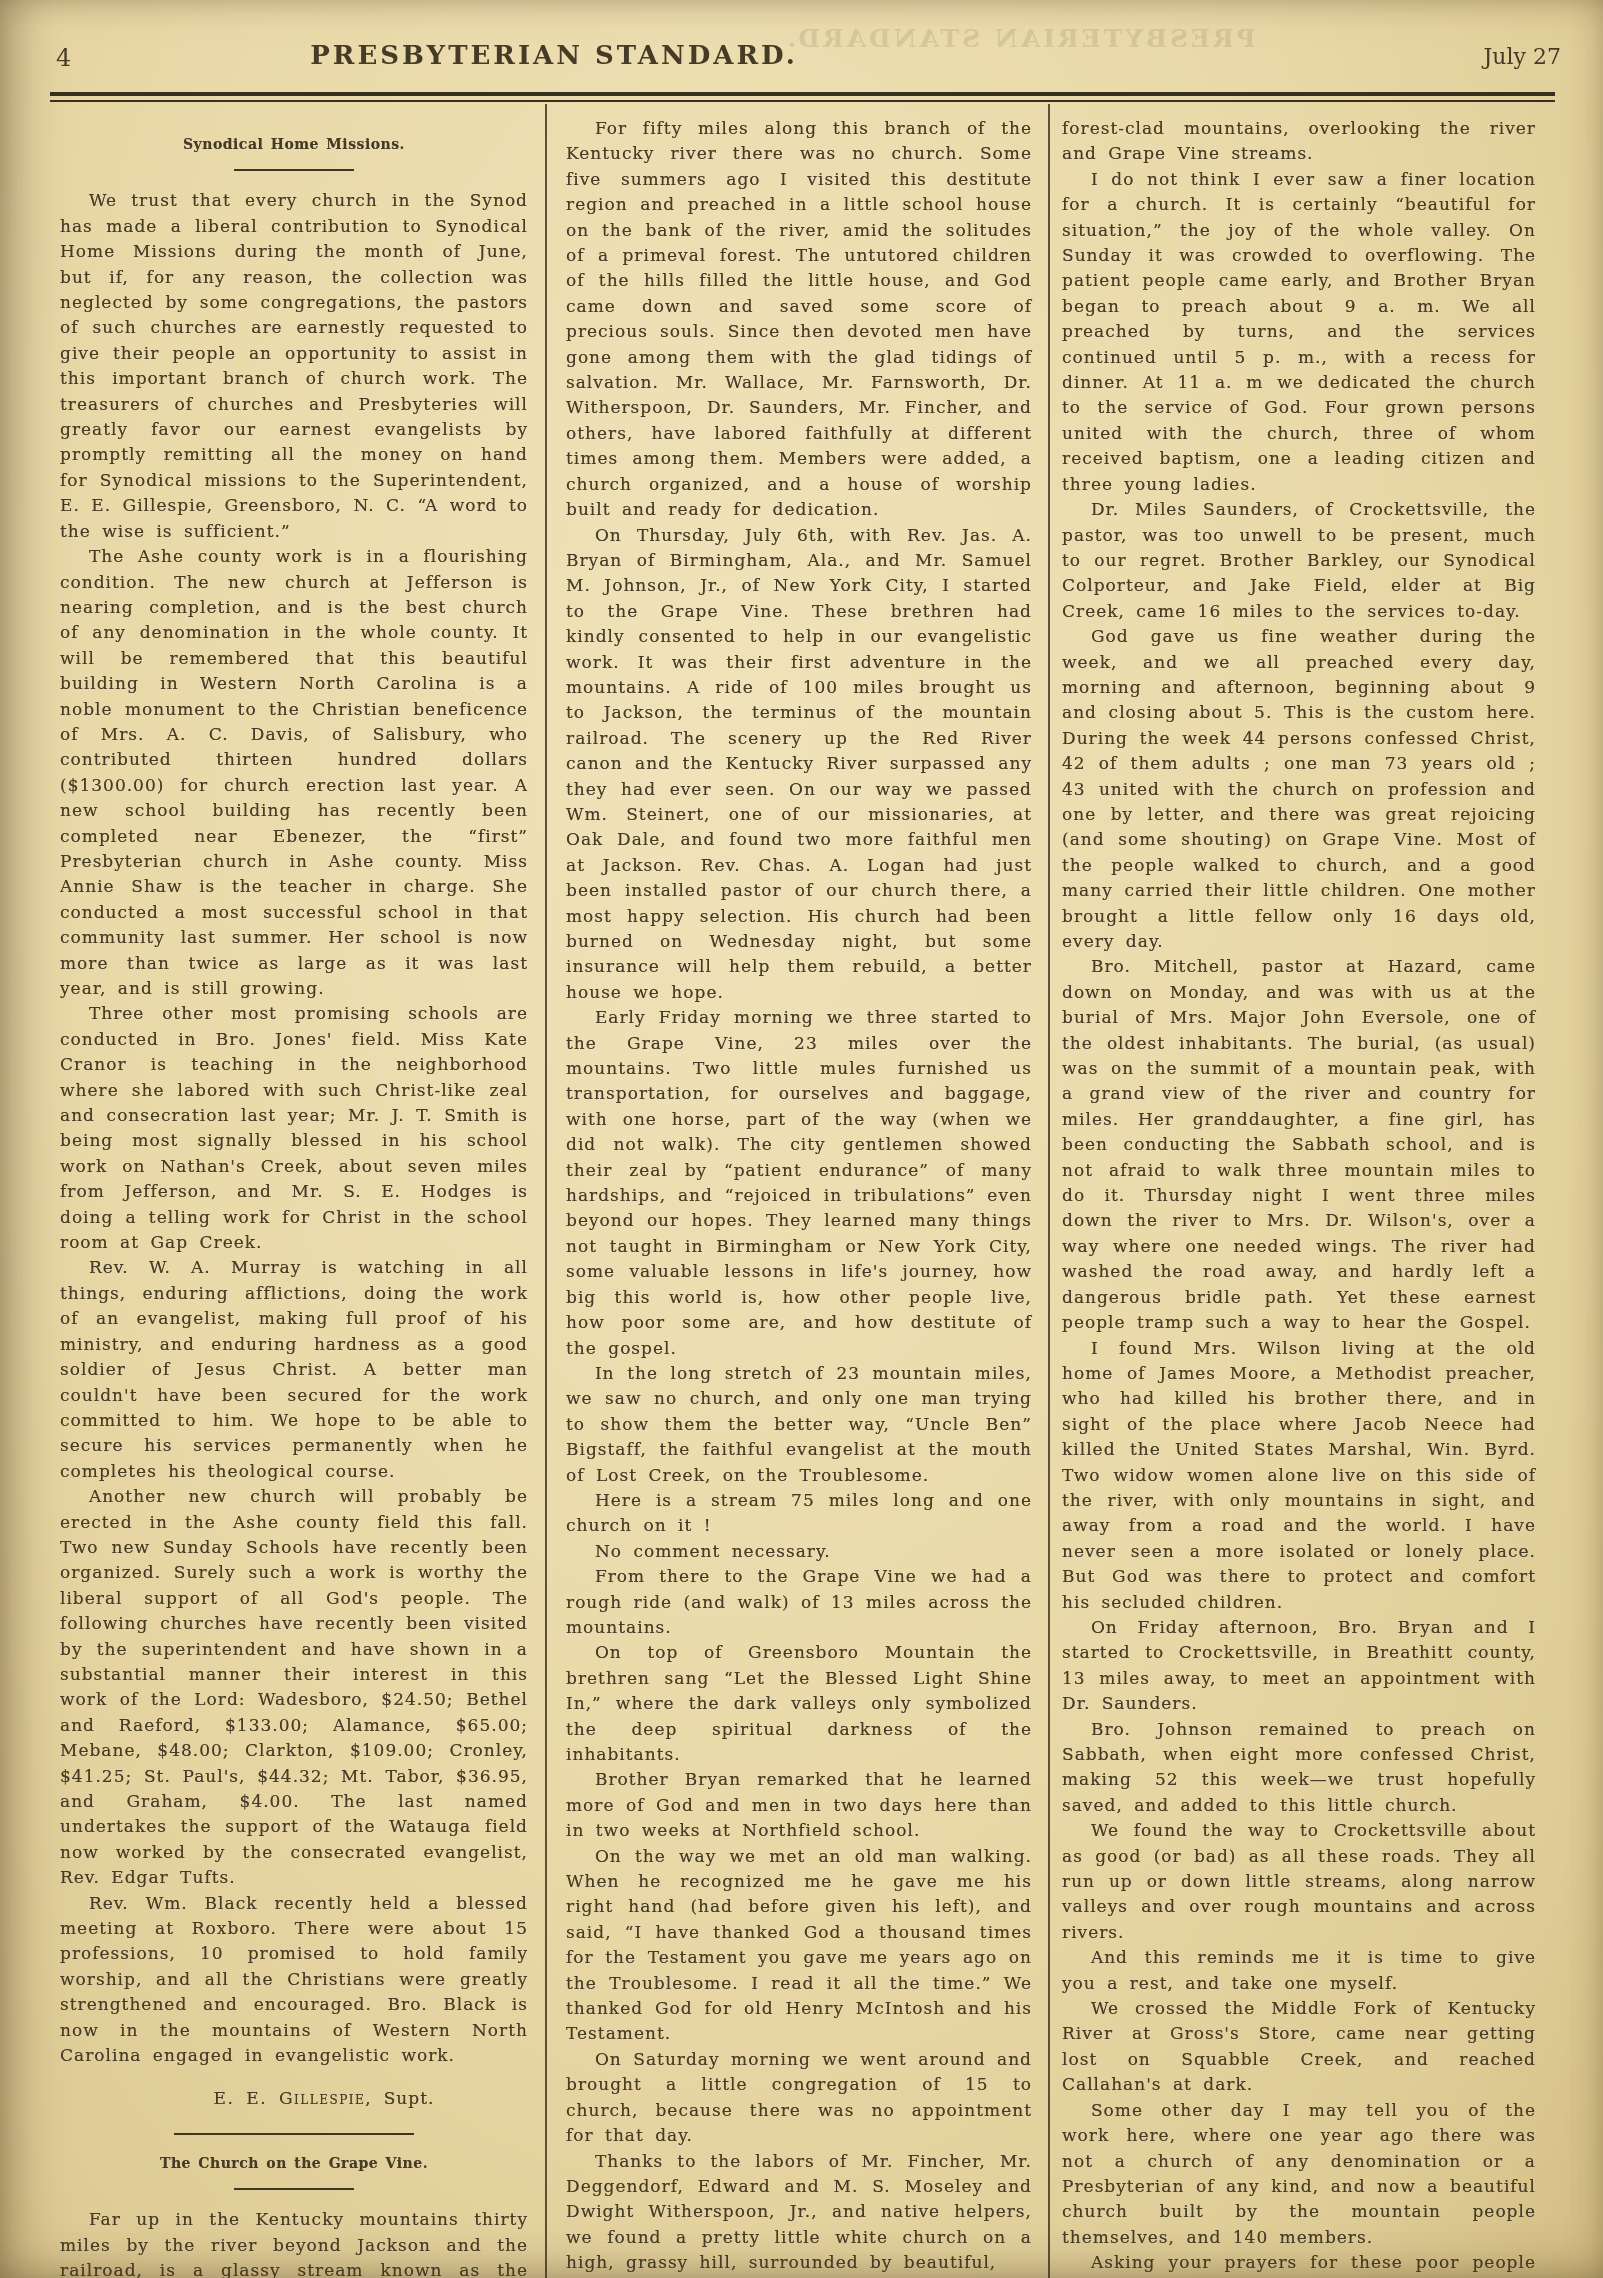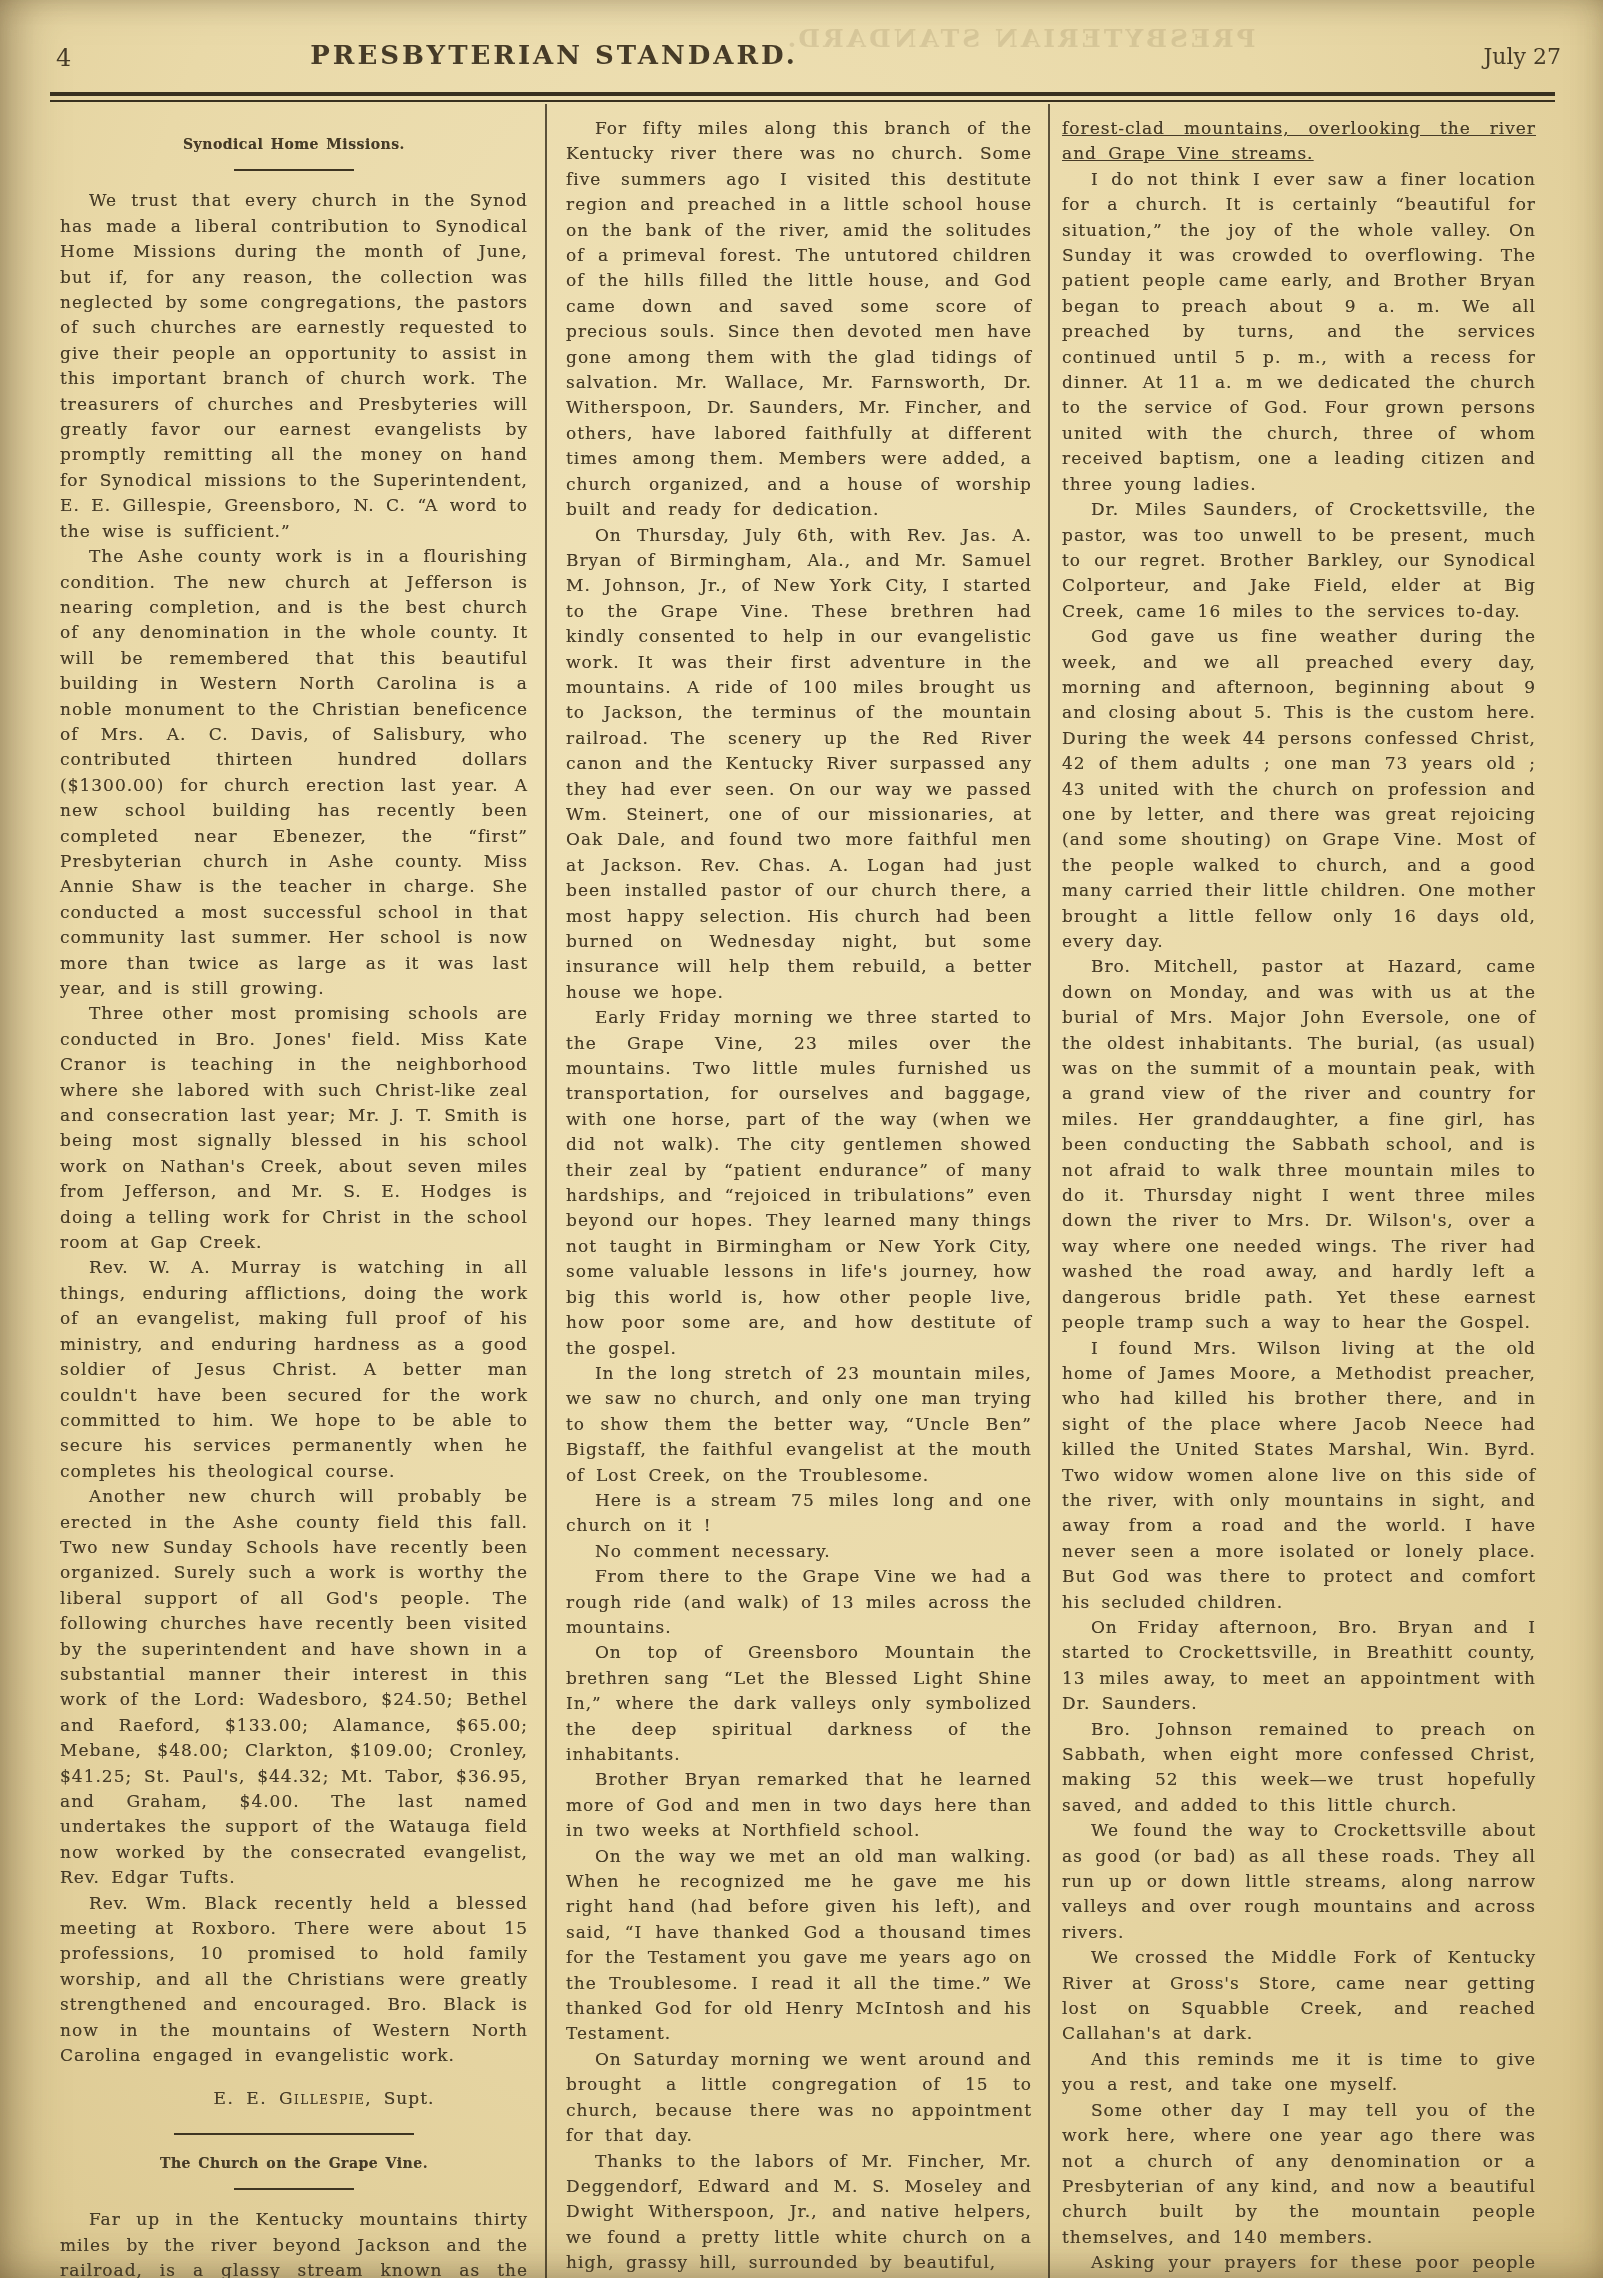--- a/index.html
+++ b/index.html
@@ -45,21 +45,21 @@
     font-size: 17px; line-height: 25.4px;
     text-align: justify;
     letter-spacing: 1px; word-spacing: 5px;
     text-shadow: 0 0 0.4px rgba(70, 58, 38, 0.55);
     hyphens: auto;
   }
   .col1 { left: 60px;  width: 468px; }
   .col2 { left: 566px; width: 466px; }
   .col3 { left: 1062px; width: 474px; }
   .col p { margin: 0; text-indent: 1.7em; }
-  .col3 .plist p:first-child { text-indent: 0; text-decoration: underline; }
+  .col3 .plist p:first-child { text-indent: 0; }
   .art-title {
     margin: 16px 0 0; text-align: center; text-indent: 0;
     font-size: 14px; font-weight: bold; letter-spacing: 0.5px; word-spacing: 2px;
   }
   .title-rule { width: 120px; height: 2px; background: #3e3522; margin: 12px auto 17px; }
   .art-sep { width: 240px; height: 2px; background: #3e3522; margin: 21px auto 0; }
   .sig-line { text-align: center; padding-left: 60px; margin-top: 18px; }
   .sc { font-variant: small-caps; letter-spacing: 1.5px; }
 </style>
 </head>
@@ -120,21 +120,21 @@
     <div class="plist">
         <p>forest-clad mountains, overlooking the river and Grape Vine streams.</p>
         <p>I do not think I ever saw a finer location for a church. It is certainly “beautiful for situation,” the joy of the whole valley. On Sunday it was crowded to overflowing. The patient people came early, and Brother Bryan began to preach about 9 a. m. We all preached by turns, and the services continued until 5 p. m., with a recess for dinner. At 11 a. m we dedicated the church to the service of God. Four grown persons united with the church, three of whom received baptism, one a leading citizen and three young ladies.</p>
         <p>Dr. Miles Saunders, of Crockettsville, the pastor, was too unwell to be present, much to our regret. Brother Barkley, our Synodical Colporteur, and Jake Field, elder at Big Creek, came 16 miles to the services to-day.</p>
         <p>God gave us fine weather during the week, and we all preached every day, morning and afternoon, beginning about 9 and closing about 5. This is the custom here. During the week 44 persons confessed Christ, 42 of them adults ; one man 73 years old ; 43 united with the church on profession and one by letter, and there was great rejoicing (and some shouting) on Grape Vine. Most of the people walked to church, and a good many carried their little children. One mother brought a little fellow only 16 days old, every day.</p>
         <p>Bro. Mitchell, pastor at Hazard, came down on Monday, and was with us at the burial of Mrs. Major John Eversole, one of the oldest inhabitants. The burial, (as usual) was on the summit of a mountain peak, with a grand view of the river and country for miles. Her granddaughter, a fine girl, has been conducting the Sabbath school, and is not afraid to walk three mountain miles to do it. Thursday night I went three miles down the river to Mrs. Dr. Wilson's, over a way where one needed wings. The river had washed the road away, and hardly left a dangerous bridle path. Yet these earnest people tramp such a way to hear the Gospel.</p>
         <p>I found Mrs. Wilson living at the old home of James Moore, a Methodist preacher, who had killed his brother there, and in sight of the place where Jacob Neece had killed the United States Marshal, Win. Byrd. Two widow women alone live on this side of the river, with only mountains in sight, and away from a road and the world. I have never seen a more isolated or lonely place. But God was there to protect and comfort his secluded children.</p>
         <p>On Friday afternoon, Bro. Bryan and I started to Crockettsville, in Breathitt county, 13 miles away, to meet an appointment with Dr. Saunders.</p>
         <p>Bro. Johnson remained to preach on Sabbath, when eight more confessed Christ, making 52 this week—we trust hopefully saved, and added to this little church.</p>
         <p>We found the way to Crockettsville about as good (or bad) as all these roads. They all run up or down little streams, along narrow valleys and over rough mountains and across rivers.</p>
+        <p>And this reminds me it is time to give you a rest, and take one myself.</p>
         <p>We crossed the Middle Fork of Kentucky River at Gross's Store, came near getting lost on Squabble Creek, and reached Callahan's at dark.</p>
-        <p>And this reminds me it is time to give you a rest, and take one myself.</p>
         <p>Some other day I may tell you of the work here, where one year ago there was not a church of any denomination or a Presbyterian of any kind, and now a beautiful church built by the mountain people themselves, and 140 members.</p>
         <p>Asking your prayers for these poor people and your humble servant,</p>
       </div>
 
   </div>
 
 </div>
 
 </body></html>

